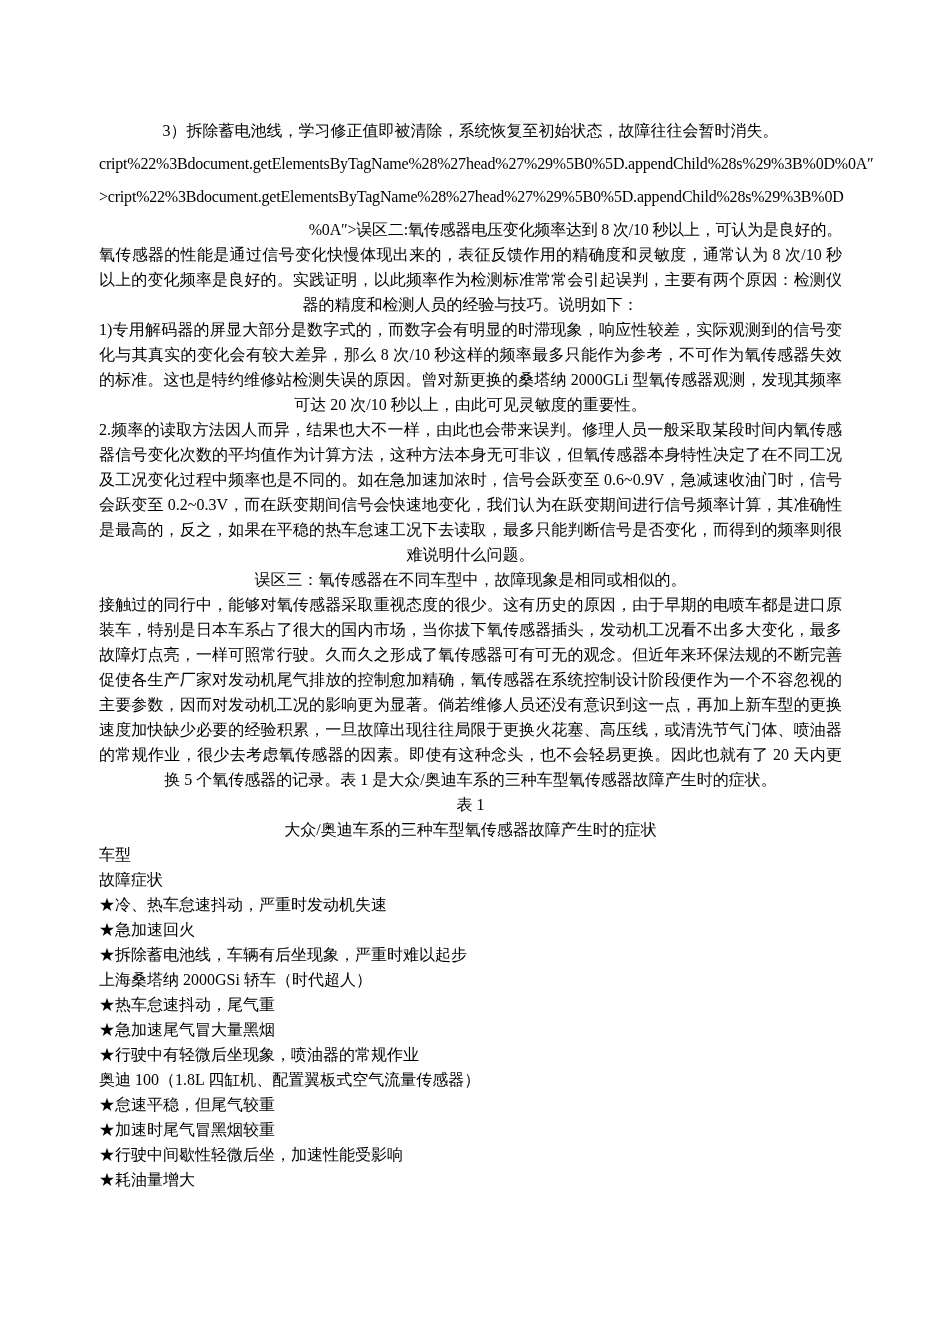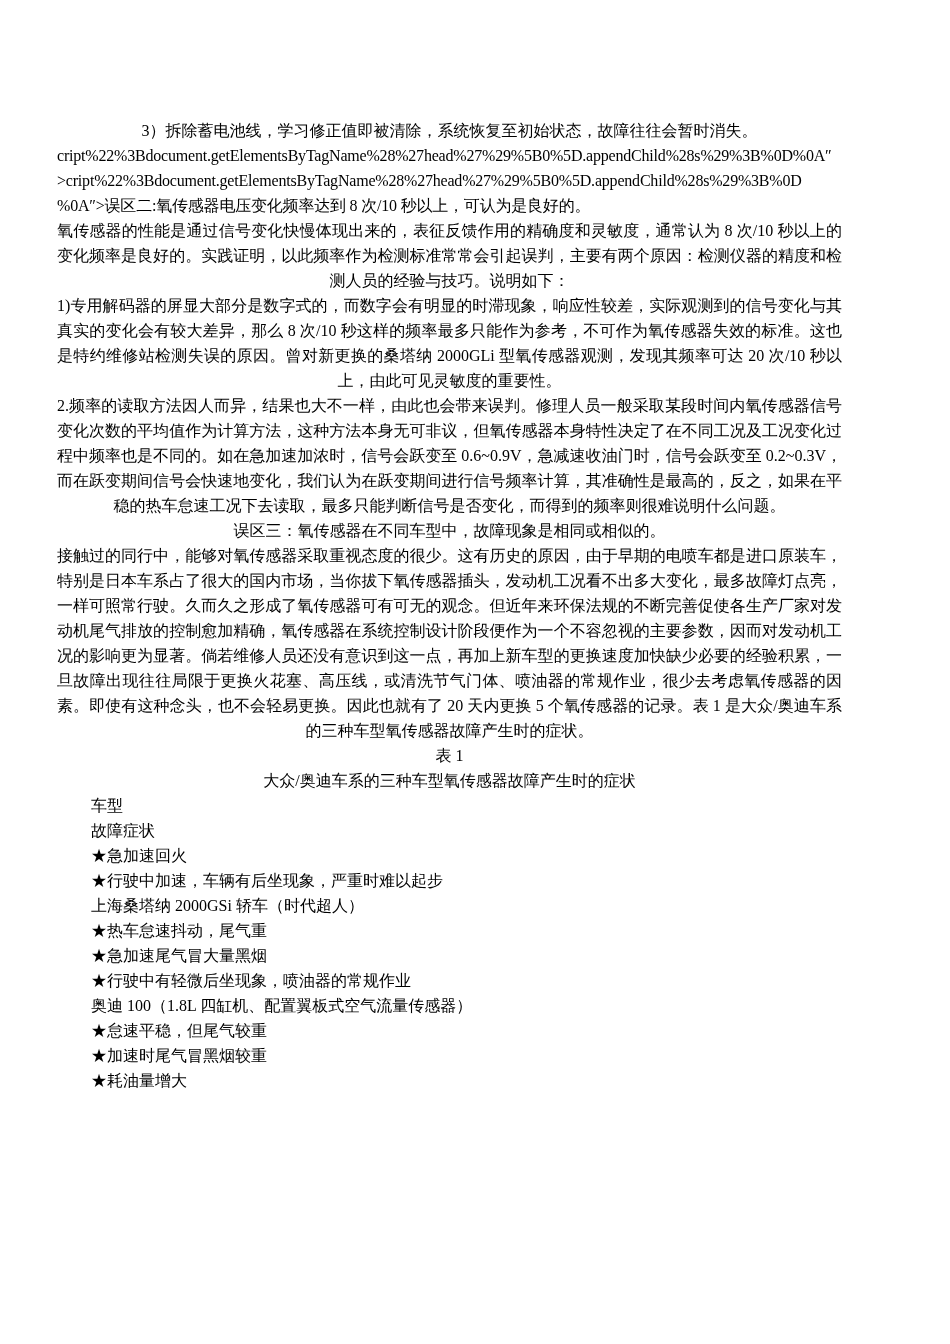--- a/index.html
+++ b/index.html
@@ -12,37 +12,37 @@
     height: 1344px;
     overflow: hidden;
     color: #000000;
     font-family: "Liberation Serif", "DejaVu Serif", serif;
     font-size: 16px;
     line-height: 25px;
   }
   .doc-content {
     box-sizing: border-box;
     width: 950px;
-    padding: 118px 108px 0 57px;
+    padding: 118px 108px 0 99px;
   }
   
   p.para {
     margin: 0;
     text-align: justify;
     text-align-last: center;
   }
   
   .junk-line {
-    text-align: left;
+    text-align: right;
     white-space: nowrap;
     letter-spacing: -0.2px;
+    margin-top: 8px;
   }
   
   .table-rows .row {
-    margin-left: 34px;
     text-align: center;
     text-align-last: left;
   }
 </style>
 </head>
 <body>
 
 <div class="doc-content">
 
   <p class="para">3）拆除蓄电池线，学习修正值即被清除，系统恢复至初始状态，故障往往会暂时消失。</p>
@@ -63,25 +63,27 @@
 
   <p class="para">接触过的同行中，能够对氧传感器采取重视态度的很少。这有历史的原因，由于早期的电喷车都是进口原装车，特别是日本车系占了很大的国内市场，当你拔下氧传感器插头，发动机工况看不出多大变化，最多故障灯点亮，一样可照常行驶。久而久之形成了氧传感器可有可无的观念。但近年来环保法规的不断完善促使各生产厂家对发动机尾气排放的控制愈加精确，氧传感器在系统控制设计阶段便作为一个不容忽视的主要参数，因而对发动机工况的影响更为显著。倘若维修人员还没有意识到这一点，再加上新车型的更换速度加快缺少必要的经验积累，一旦故障出现往往局限于更换火花塞、高压线，或清洗节气门体、喷油器的常规作业，很少去考虑氧传感器的因素。即使有这种念头，也不会轻易更换。因此也就有了 20 天内更换 5 个氧传感器的记录。表 1 是大众/奥迪车系的三种车型氧传感器故障产生时的症状。</p>
 
   <p class="para">表 1</p>
 
   <p class="para">大众/奥迪车系的三种车型氧传感器故障产生时的症状</p>
 
   <div class="table-rows">
     <div class="row">车型</div>
     <div class="row">故障症状</div>
+    <div class="row">★冷、热车怠速抖动，严重时发动机失速</div>
     <div class="row">★急加速回火</div>
-    <div class="row">★行驶中加速，车辆有后坐现象，严重时难以起步</div>
+    <div class="row">★拆除蓄电池线，车辆有后坐现象，严重时难以起步</div>
     <div class="row">上海桑塔纳 2000GSi 轿车（时代超人）</div>
     <div class="row">★热车怠速抖动，尾气重</div>
     <div class="row">★急加速尾气冒大量黑烟</div>
     <div class="row">★行驶中有轻微后坐现象，喷油器的常规作业</div>
     <div class="row">奥迪 100（1.8L 四缸机、配置翼板式空气流量传感器）</div>
     <div class="row">★怠速平稳，但尾气较重</div>
     <div class="row">★加速时尾气冒黑烟较重</div>
+    <div class="row">★行驶中间歇性轻微后坐，加速性能受影响</div>
     <div class="row">★耗油量增大</div>
   </div>
 
 </div>
 
 </body></html>

